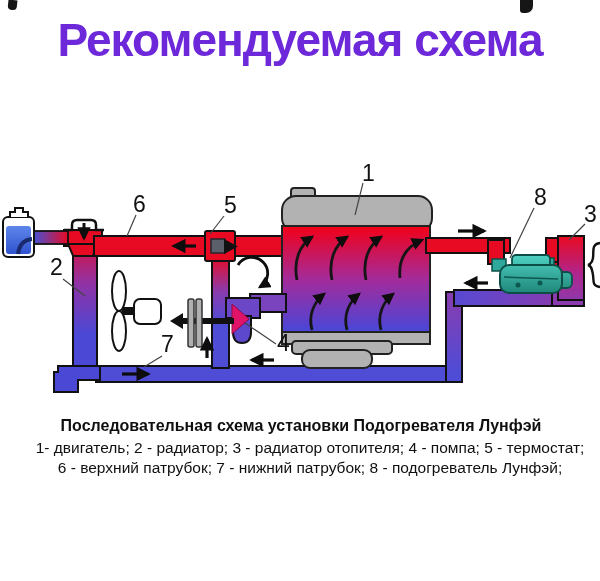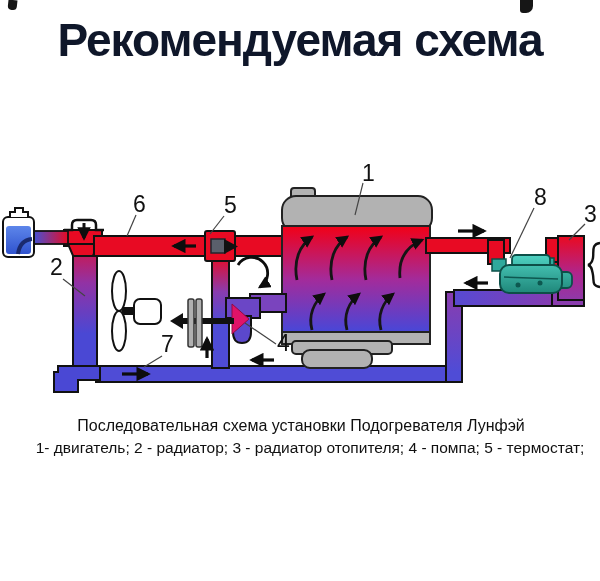--- a/index.html
+++ b/index.html
@@ -5,25 +5,25 @@
   html,body{margin:0;padding:0;}
   body{
     width:600px;height:581px;position:relative;background:#ffffff;overflow:hidden;
     font-family:"Liberation Sans","DejaVu Sans",sans-serif;color:#0d0d0d;
   }
   .artifact{position:absolute;background:#161616;}
   .artifact.a1{left:8px;top:0;width:9px;height:10px;border-radius:0 0 4px 4px;transform:rotate(6deg);}
   .artifact.a2{left:520px;top:0;width:13px;height:13px;border-radius:0 0 7px 3px;}
   .title{
     position:absolute;top:12px;left:0;width:100%;text-align:center;
-    font-weight:bold;font-size:46px;line-height:1.24;letter-spacing:-1px;color:#0f172a;
+    font-weight:bold;font-size:46px;line-height:1.24;letter-spacing:-1px;color:#6d28d9;
   }
   .diagram-wrap{position:absolute;top:150px;left:0;width:600px;height:262px;}
   .caption{position:absolute;top:417px;left:0;width:100%;text-align:center;color:#101010;}
-  .caption .head{font-weight:normal;font-size:16px;margin:0 0 3px 2px;}
+  .caption .head{font-weight:bold;font-size:16px;margin:0 0 3px 2px;}
   .caption .line{font-size:15.5px;line-height:1.32;margin:0;padding-left:20px;}
   svg text{font-family:"Liberation Sans","DejaVu Sans",sans-serif;font-size:23px;fill:#111;}
 </style>
 </head>
 <body>
 
 <div class="artifact a1"></div>
 <div class="artifact a2"></div>
 
 <div class="title">
@@ -207,13 +207,14 @@
     <text x="534" y="205">8</text>
   </g>
 
   <path d="M600,243 C591,244 594,252 593,258 C592,264 588,265 588,265 C592,266 592,270 593,275 C594,282 592,286 600,287" fill="none" stroke="#111" stroke-width="2.4"></path>
 </svg>
 </div>
 
 <div class="caption">
   <p class="head">Последовательная схема установки Подогревателя Лунфэй</p>
   <p class="line">1- двигатель; 2 - радиатор; 3 - радиатор отопителя; 4 - помпа; 5 - термостат;</p>
+  <p class="line">6 - верхний патрубок; 7 - нижний патрубок; 8 - подогреватель Лунфэй;</p>
 </div>
 
 </body></html>

